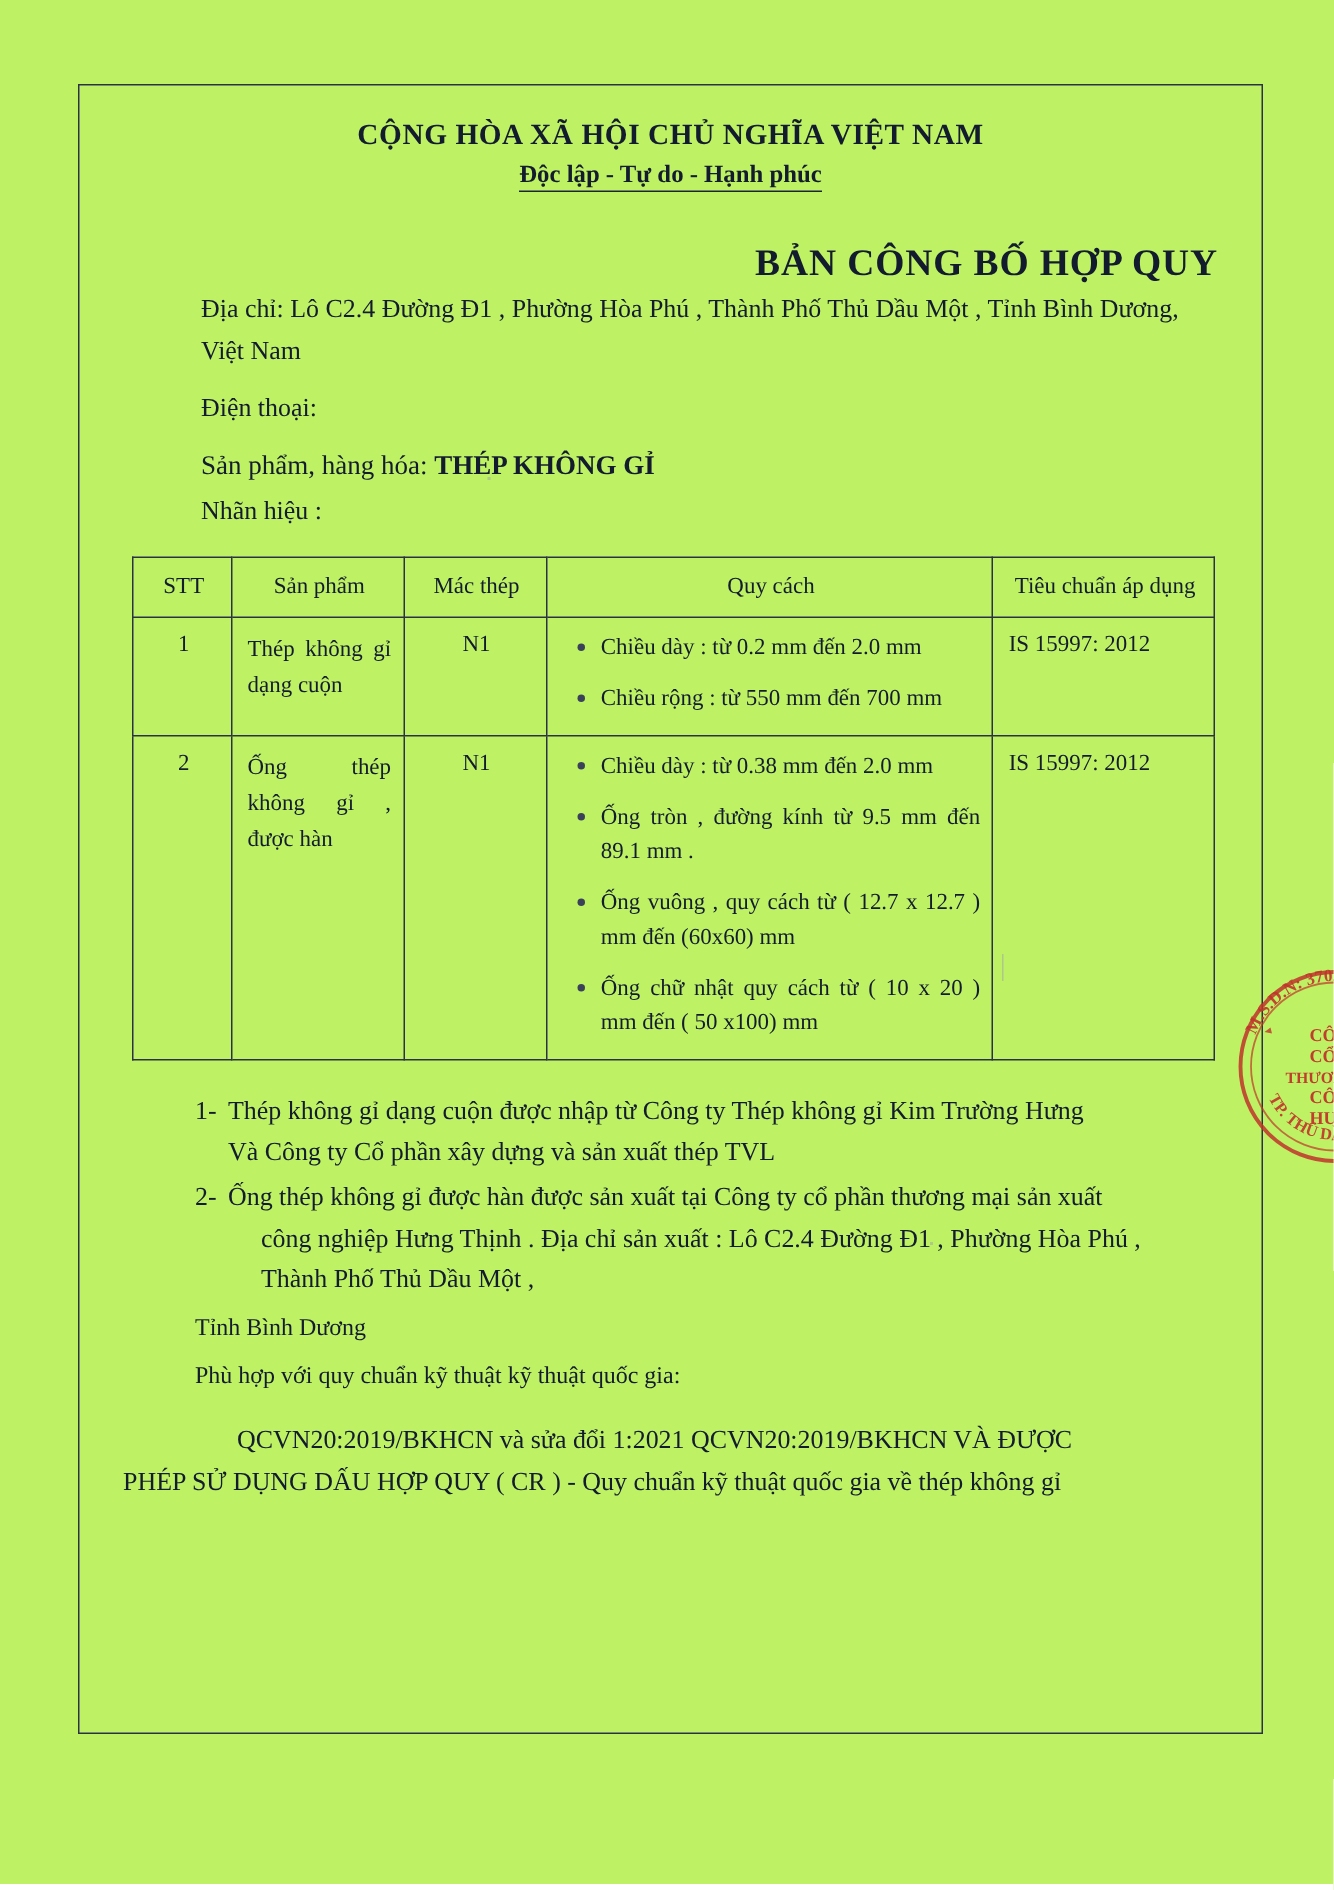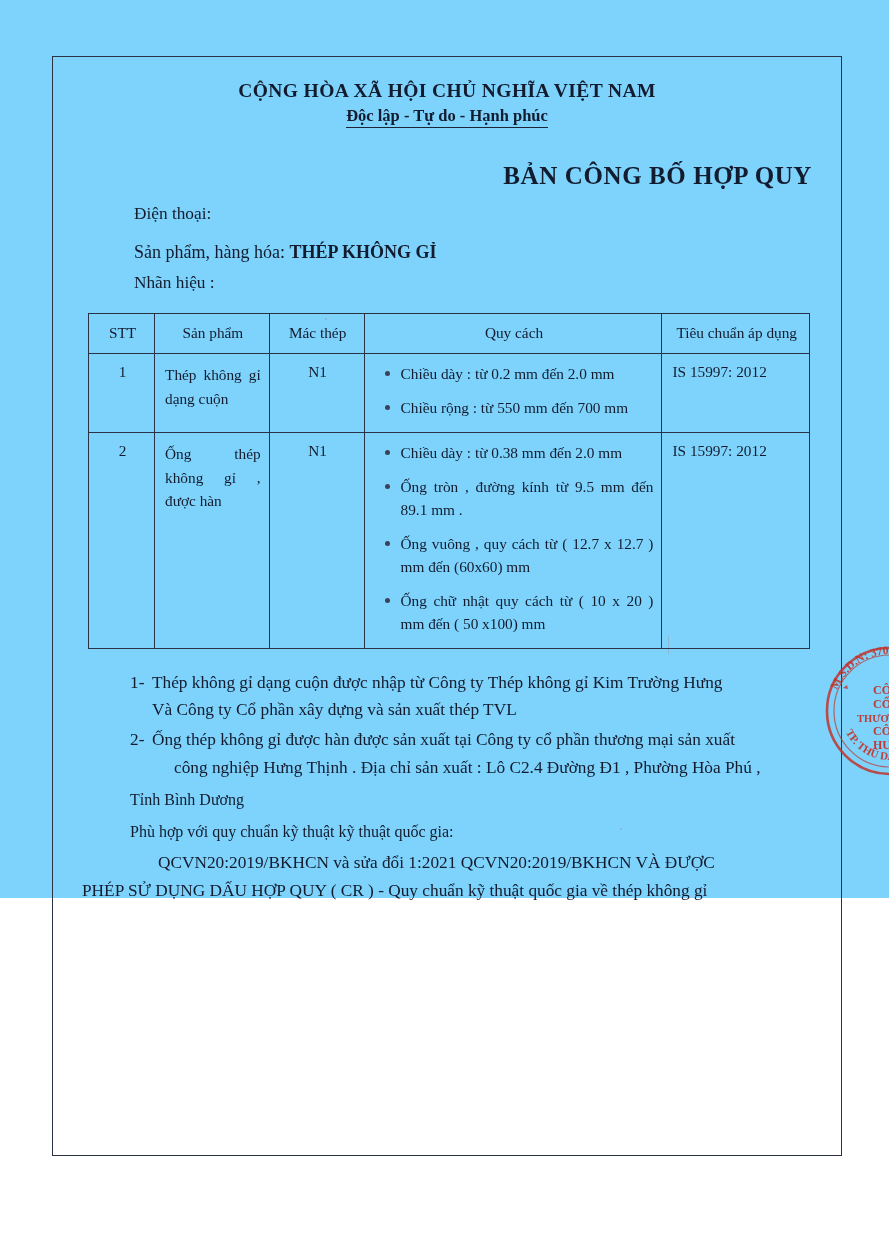--- a/index.html
+++ b/index.html
@@ -12,22 +12,22 @@
     height: 1260px;
     font-family: "Liberation Serif", serif;
     color: #131b2e;
     position: relative;
     overflow: hidden;
   }
   .page {
     position: absolute;
     left: 0; top: 0;
     width: 889px;
-    height: 898px;
-    background: #7dd3fc;
+    height: 1256px;
+    background: #bef264;
   }
   
   .scan-frame {
     position: absolute;
     left: 52px;
     top: 56px;
     width: 790px;
     height: 1100px;
     border: 1.6px solid #2b3245;
     box-sizing: border-box;
@@ -152,21 +152,21 @@
   .tail {
     font-size: 16px;
     line-height: 1.62;
     padding-left: 48px;
     margin-top: 6px;
   }
   .tail-last {
     font-size: 17.3px;
     line-height: 1.6;
     padding-left: 48px;
-    margin-top: 4px;
+    margin-top: 15px;
     text-align: justify;
   }
   .tail-last .row2 { display: block; padding-left: 0; }
 
   
   .stamp {
     position: absolute;
     right: -20px;
     top: 592px;
     width: 150px;
@@ -201,20 +201,24 @@
 
     <div class="center">
       <div class="nation">CỘNG HÒA XÃ HỘI CHỦ NGHĨA VIỆT NAM</div>
       <div>
         <span class="motto">Độc lập - Tự do - Hạnh phúc</span>
       </div>
       <div class="doc-title">BẢN CÔNG BỐ HỢP QUY</div>
     </div>
 
 
+    <div class="para tight">
+      <span>Địa chỉ: </span><span>Lô C2.4 Đường Đ1 , Phường Hòa Phú , Thành Phố Thủ Dầu Một , Tỉnh</span>
+      <span>Bình Dương, Việt Nam</span>
+    </div>
 
     <div class="para">Điện thoại:</div>
 
     <div class="para bigger">
       <span>Sản phẩm, hàng hóa: </span><span class="b">THÉP KHÔNG GỈ</span>
     </div>
 
     <div class="para tight">Nhãn hiệu :</div>
 
 
@@ -264,20 +268,21 @@
         <div class="note-body">
           <span>Thép không gỉ dạng cuộn được nhập từ Công ty Thép không gỉ Kim Trường Hưng</span>
           <span class="l2">Và Công ty Cổ phần xây dựng và sản xuất thép TVL</span>
         </div>
       </div>
       <div class="note">
         <div class="note-num">2-</div>
         <div class="note-body">
           <span>Ống thép không gỉ được hàn được sản xuất tại Công ty cổ phần thương mại sản xuất</span>
           <span class="l2 indent-l2">công nghiệp Hưng Thịnh . Địa chỉ sản xuất : Lô C2.4 Đường Đ1 , Phường Hòa Phú ,</span>
+          <span class="l2 indent-l2">Thành Phố Thủ Dầu Một ,</span>
         </div>
       </div>
     </div>
 
     <div class="tail">Tỉnh Bình Dương</div>
     <div class="tail">Phù hợp với quy chuẩn kỹ thuật kỹ thuật quốc gia:</div>
     <div class="tail-last">
       <span style="padding-left:28px;">QCVN20:2019/BKHCN và sửa đổi 1:2021  QCVN20:2019/BKHCN VÀ ĐƯỢC</span>
       <span class="row2" style="margin-left:-48px;">PHÉP SỬ DỤNG DẤU HỢP QUY ( CR ) -  Quy chuẩn kỹ thuật quốc gia về thép không gỉ</span>
     </div>

